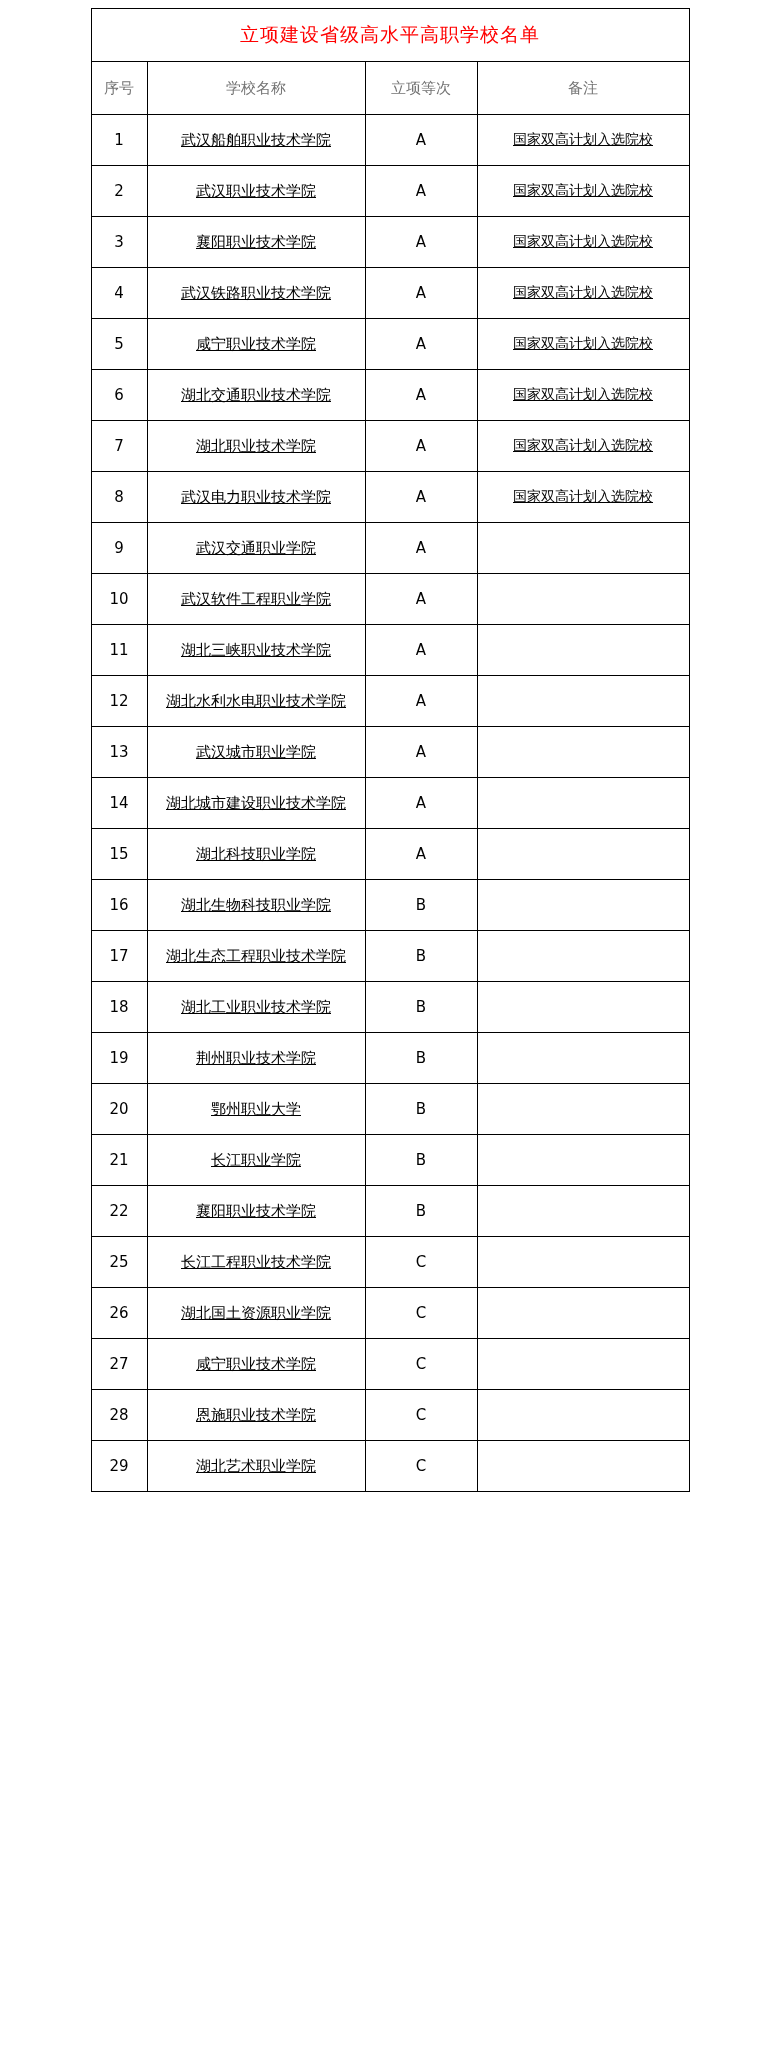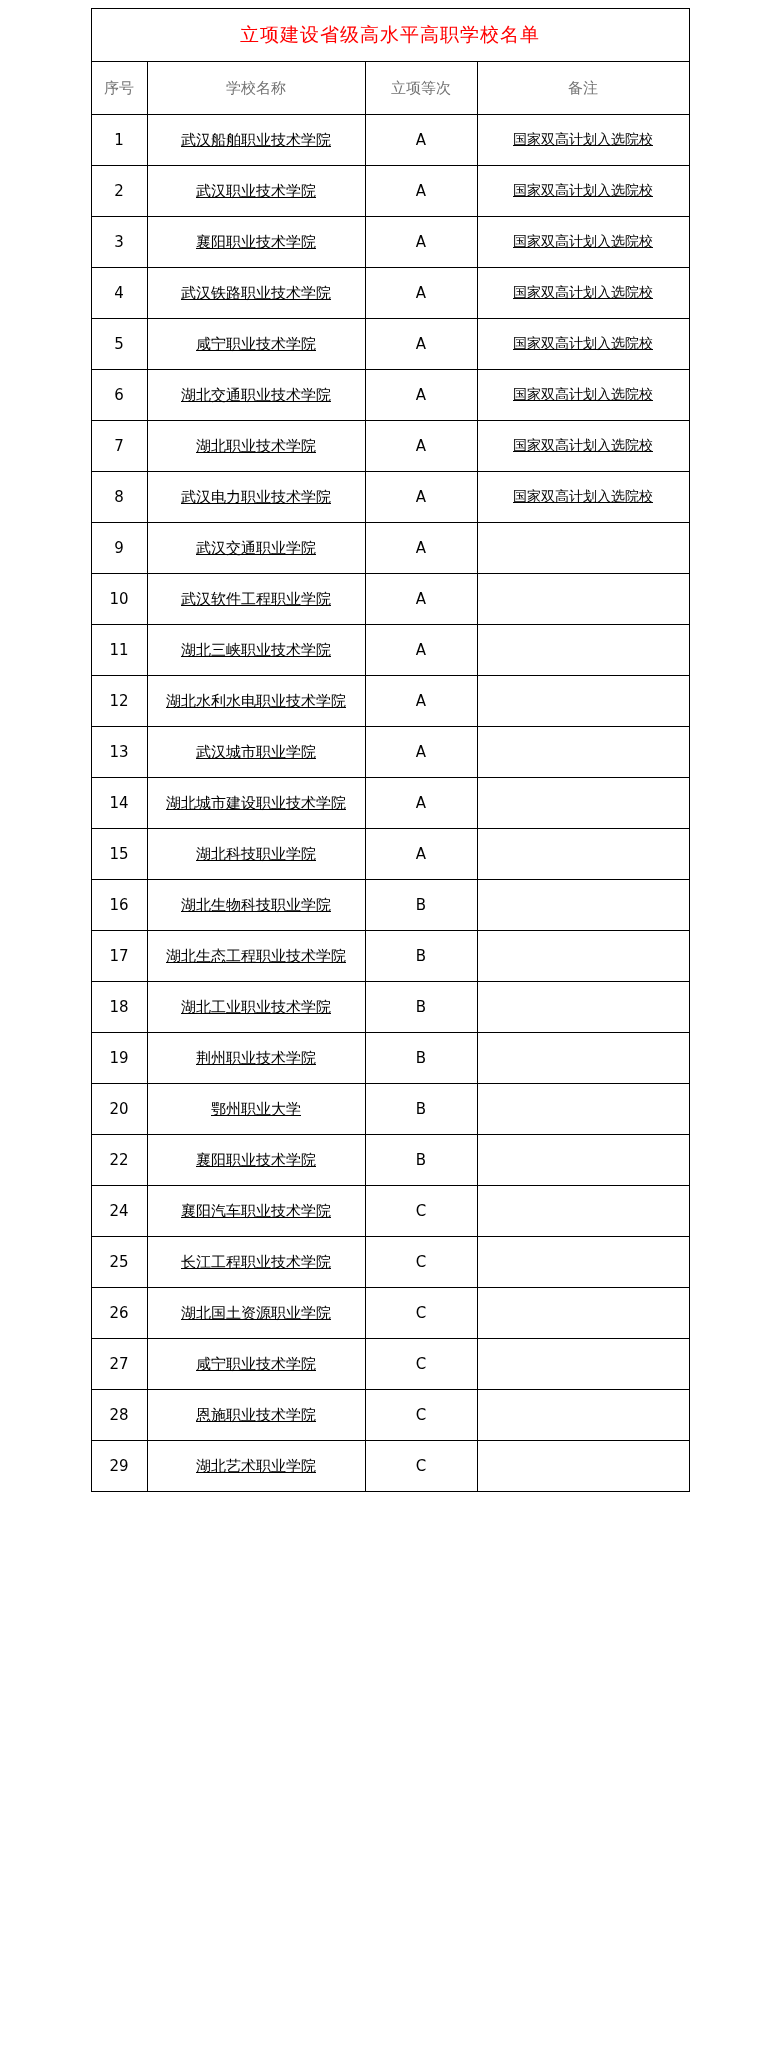--- a/index.html
+++ b/index.html
@@ -205,29 +205,29 @@
         <td class="cell-level">B</td>
         <td class="cell-remark"></td>
       </tr>
       <tr>
         <td class="cell-no">20</td>
         <td class="cell-name">鄂州职业大学</td>
         <td class="cell-level">B</td>
         <td class="cell-remark"></td>
       </tr>
       <tr>
+        <td class="cell-no">21</td>
+        <td class="cell-name">长江职业学院</td>
+        <td class="cell-level">B</td>
+        <td class="cell-remark"></td>
+      </tr>
+      <tr>
         <td class="cell-no">22</td>
         <td class="cell-name">襄阳职业技术学院</td>
         <td class="cell-level">B</td>
-        <td class="cell-remark"></td>
-      </tr>
-      <tr>
-        <td class="cell-no">24</td>
-        <td class="cell-name">襄阳汽车职业技术学院</td>
-        <td class="cell-level">C</td>
         <td class="cell-remark"></td>
       </tr>
       <tr>
         <td class="cell-no">25</td>
         <td class="cell-name">长江工程职业技术学院</td>
         <td class="cell-level">C</td>
         <td class="cell-remark"></td>
       </tr>
       <tr>
         <td class="cell-no">26</td>

